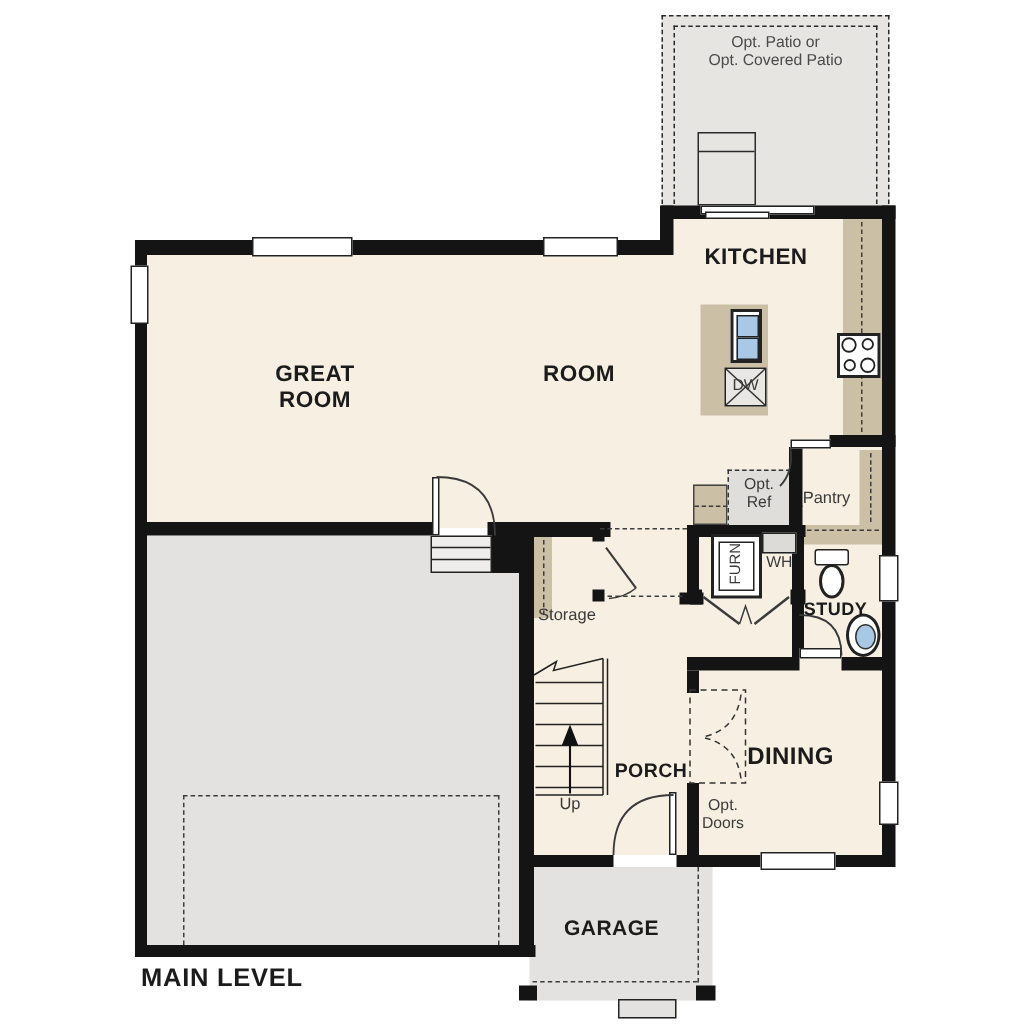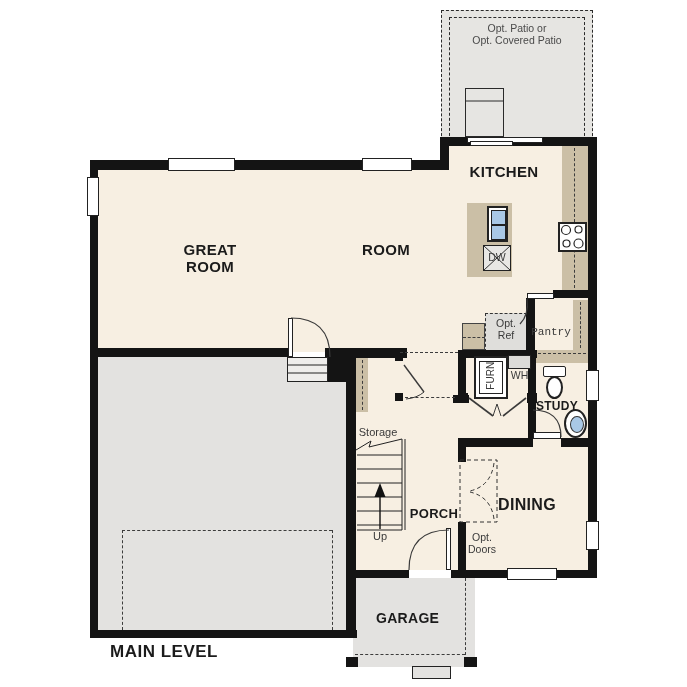--- a/index.html
+++ b/index.html
@@ -188,27 +188,27 @@
   </svg>
 
   <div class="lbl" style="left:454px;top:164px;width:100px;font-size:15px;">KITCHEN</div>
   <div class="lbl" style="left:150px;top:242px;width:120px;font-size:15px;">
     <div>GREAT</div>
     <div>ROOM</div>
   </div>
   <div class="lbl" style="left:326px;top:242px;width:120px;font-size:15px;">
     <div>ROOM</div>
   </div>
-  <div class="sm" style="left:529px;top:326px;width:44px;font-size:11px;font-family:Liberation Mono, monospace;">Pantry</div>
+  <div class="sm" style="left:529px;top:326px;width:44px;font-size:11px;">Pantry</div>
   <div class="lbl" style="left:535px;top:400px;width:44px;font-size:12px;">STUDY</div>
-  <div class="sm" style="left:354px;top:426px;width:48px;font-size:11px;">Storage</div>
+  <div class="sm" style="left:354px;top:404px;width:48px;font-size:11px;">Storage</div>
   <div class="sm" style="left:366px;top:530px;width:28px;font-size:11px;">Up</div>
   <div class="lbl" style="left:408px;top:507px;width:52px;font-size:13px;">PORCH</div>
   <div class="sm" style="left:462px;top:531px;width:40px;font-size:10.5px;">
     <div>Opt.</div>
     <div>Doors</div>
   </div>
   <div class="lbl" style="left:494px;top:496px;width:66px;font-size:16px;">DINING</div>
   <div class="lbl" style="left:376px;top:611px;width:60px;font-size:14px;">GARAGE</div>
   <div class="sm" style="left:483px;top:251px;width:28px;font-size:10.5px;background:transparent;">DW</div>
-  <div class="lbl" style="left:110px;top:643px;width:140px;font-size:17px;text-align:left;letter-spacing:.5px;">MAIN LEVEL</div>
+  <div class="lbl" style="left:94px;top:643px;width:140px;font-size:17px;text-align:left;letter-spacing:.5px;">MAIN LEVEL</div>
 
 </div>
 
 </body></html>

